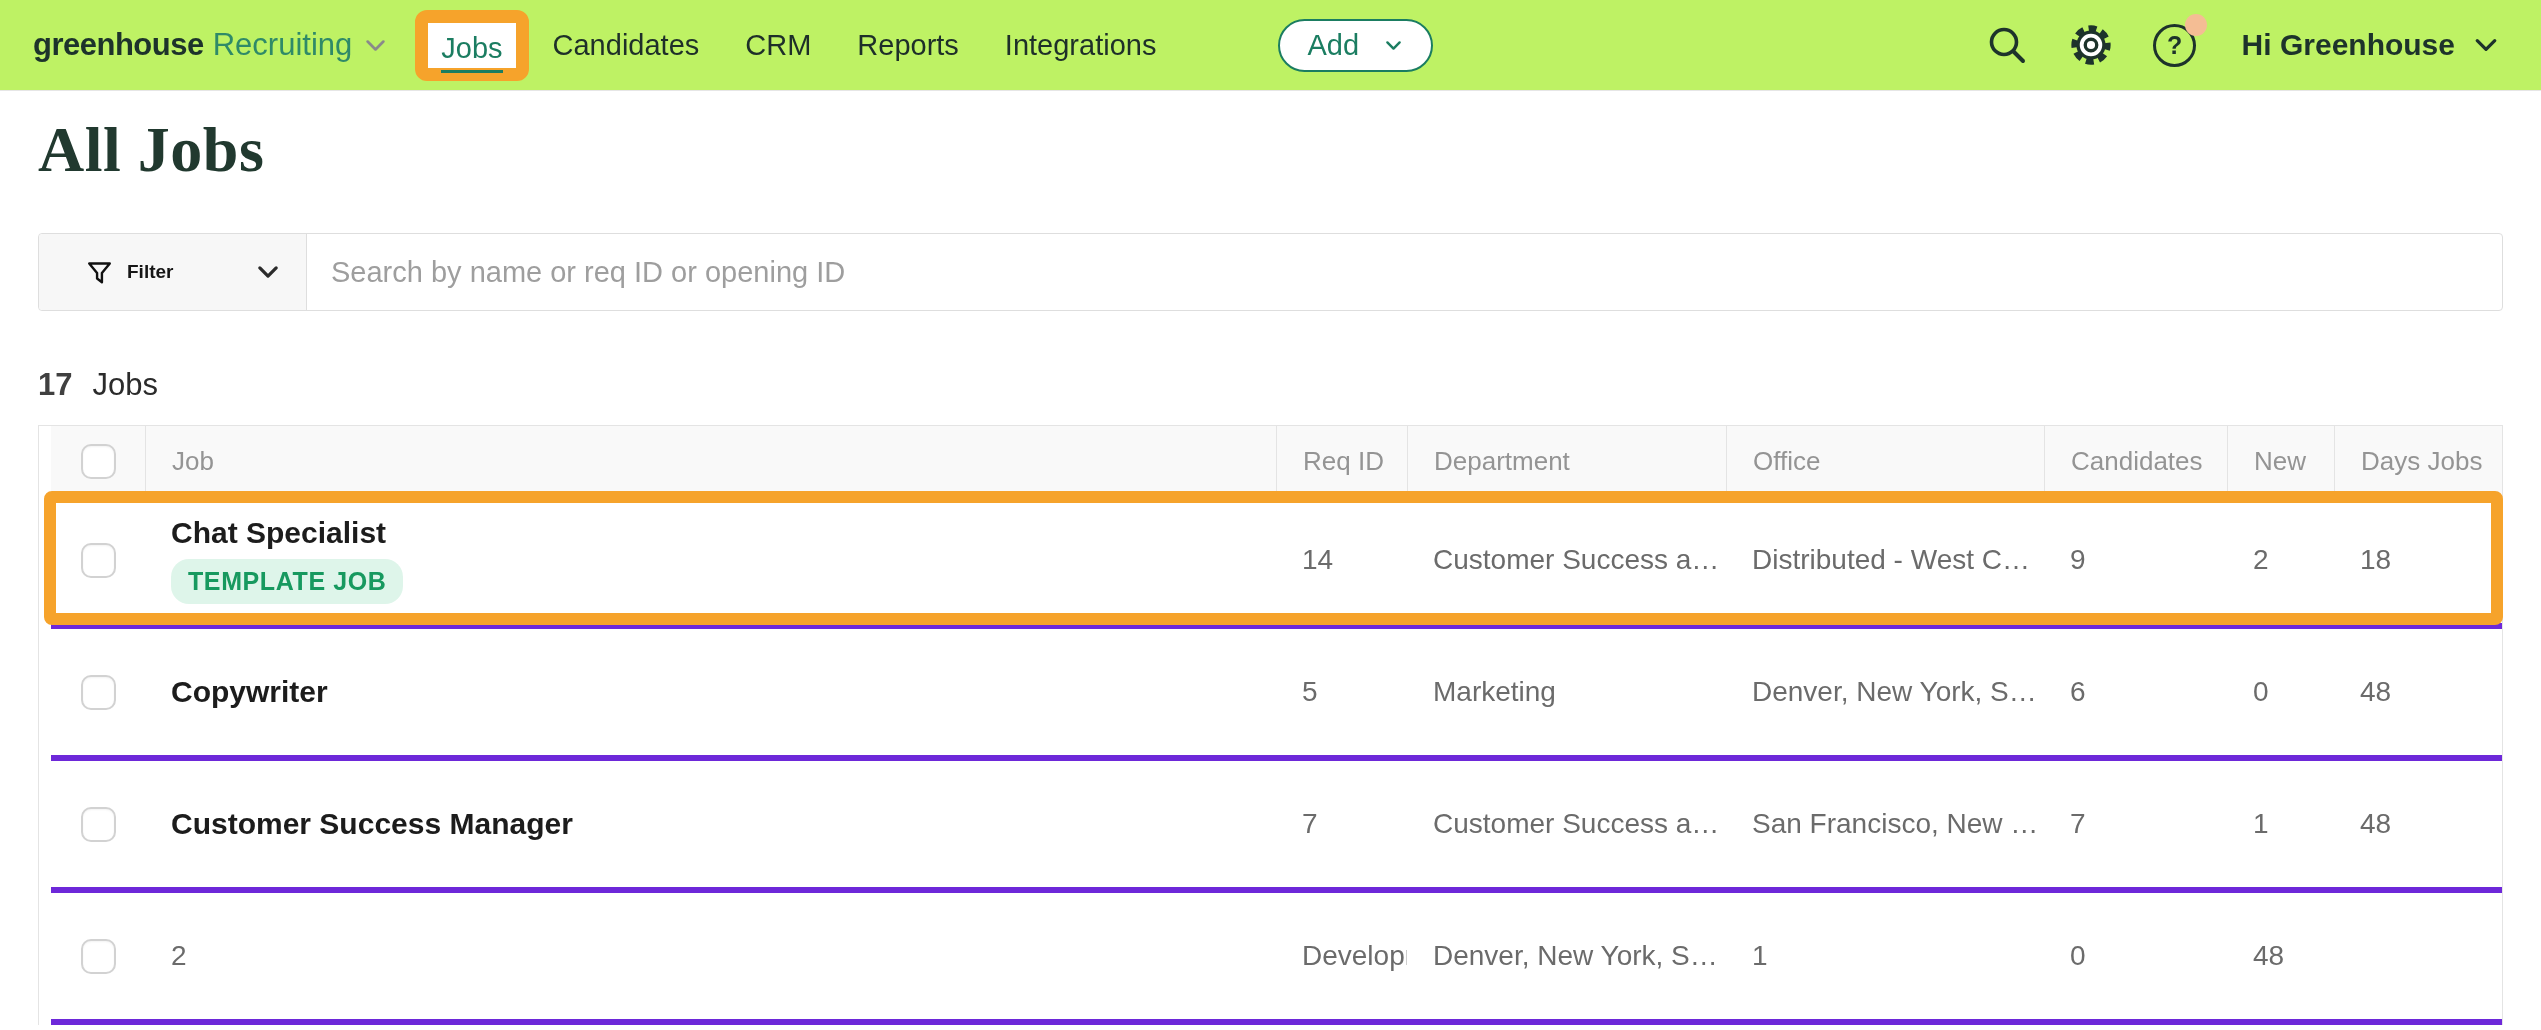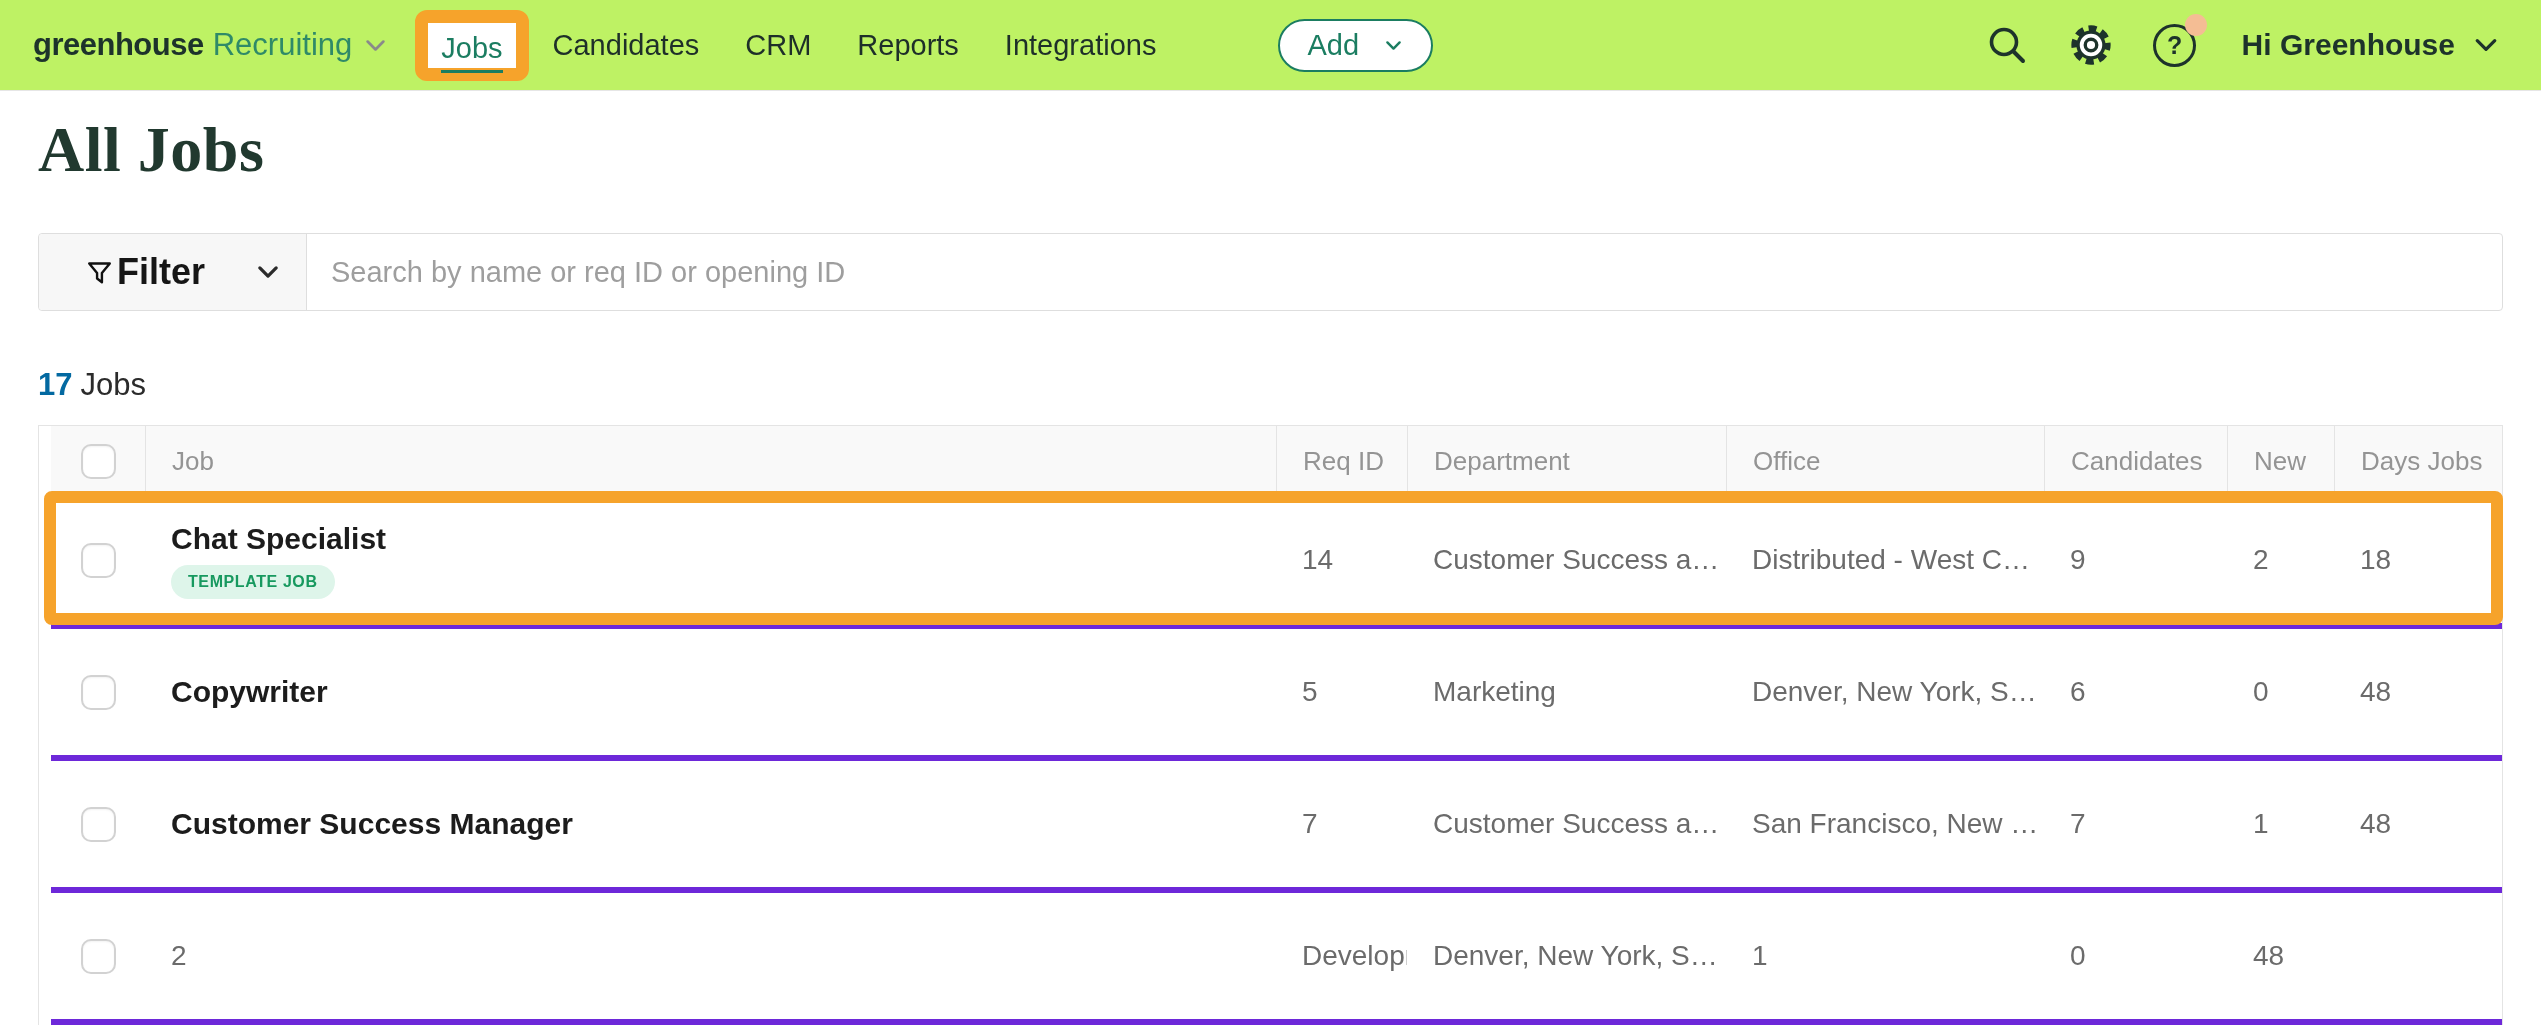--- a/index.html
+++ b/index.html
@@ -42,46 +42,46 @@
   
   .main { padding:0 38px; }
   .page-title { font-family:"Liberation Serif", serif; font-weight:700; font-size:64px;
     color:#21392f; margin-top:24px; line-height:1.1; letter-spacing:0.5px; }
 
   .filterbar { margin-top:48px; height:78px; border:1px solid #dedede; border-radius:4px;
     display:flex; background:#fff; }
   .filter-seg { width:268px; background:#f7f7f7; border-right:1px solid #dedede;
     border-radius:4px 0 0 4px; display:flex; align-items:center;
     padding:0 24px 0 46px; cursor:pointer; }
-  .filter-label { font-size:36px; font-weight:700; color:#161616; margin-left:3px; }
+  .filter-label { font-size:19px; font-weight:700; color:#161616; margin-left:13px; }
   .filter-seg .chev { margin-left:auto; color:#2b2b2b; }
   .search-input { flex:1; border:none; outline:none; font-size:29px; color:#444;
     padding:0 24px; background:transparent; font-family:"Liberation Sans", sans-serif; }
   .search-input::placeholder { color:#9e9e9e; }
 
   .jobs-count { margin-top:56px; font-size:31px; color:#2b2b2b; }
-  .jobs-count b { color:#0369a1; font-weight:700; margin-right:8px; }
+  .jobs-count b { color:#404040; font-weight:700; margin-right:20px; }
 
   
   .table { margin-top:22px; border:1px solid #e4e4e4; border-bottom:none;padding-left:12px; }
   .thead, .trow { display:grid;
     grid-template-columns:94px 1131px 131px 319px 318px 183px 107px 1fr; }
   .thead { height:71px; background:#f9f9f9; border-bottom:1px solid #e2e2e2; }
   .thead .hcell { display:flex; align-items:center; padding-left:26px;
     font-size:26px; color:#949494; white-space:nowrap; overflow:hidden; }
   .thead .hcell + .hcell { border-left:1px solid #e4e4e4; }
   .thead .hcell.c-check { justify-content:center; padding-left:0; }
 
   .trow { height:132px; background:#fff; border-bottom:6px solid #6d28d9; position:relative; }
   .cell { display:flex; align-items:center; padding-left:26px; font-size:28px; color:#6b6b6b;
     white-space:nowrap; overflow:hidden; }
   .cell-check { justify-content:center; padding-left:0; }
   .cell-job { flex-direction:column; align-items:flex-start; justify-content:center; gap:9px; }
   .job-title { font-size:30px; font-weight:700; color:#1c1c1c; cursor:pointer; }
-  .badge { background:#def5ea; color:#17995f; font-size:16px; font-weight:700;
+  .badge { background:#def5ea; color:#17995f; font-size:25px; font-weight:700;
     letter-spacing:0.6px; padding:8px 17px; border-radius:18px; }
 
   .checkbox { width:35px; height:35px; border:2px solid #d2d2d2; border-radius:10px;
     background:#fff; box-shadow:inset 0 1px 2px rgba(0,0,0,0.05); cursor:pointer; }
 
   .trow.highlighted::after { content:""; position:absolute; pointer-events:none;
     left:-7px; right:-1px; top:-6px; bottom:-2px;
     border:12px solid #f6a32b; border-radius:8px; z-index:5; }
 
   svg { display:block; }

